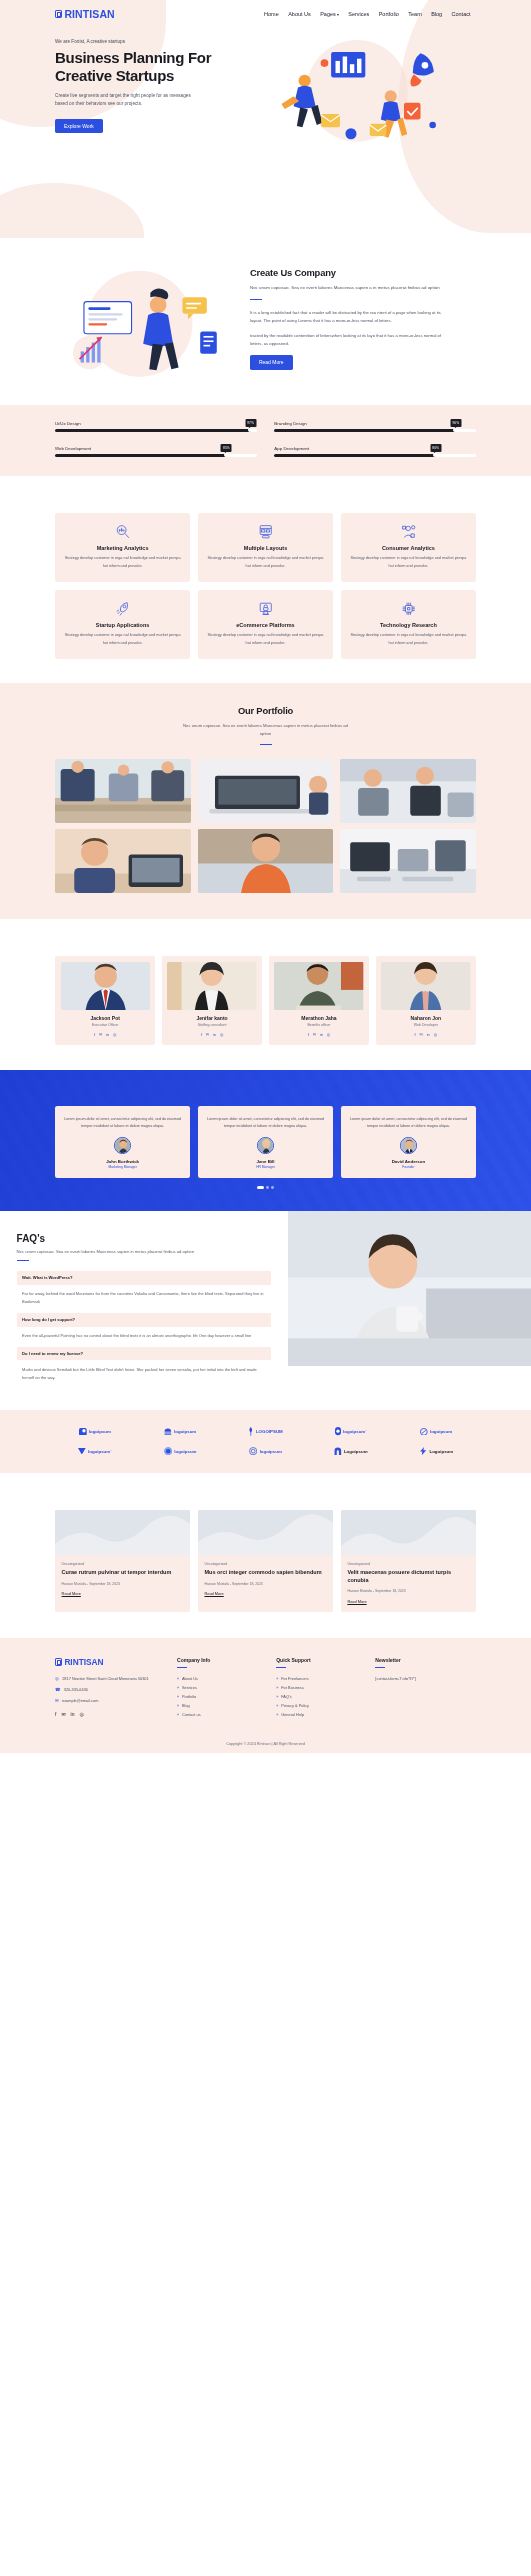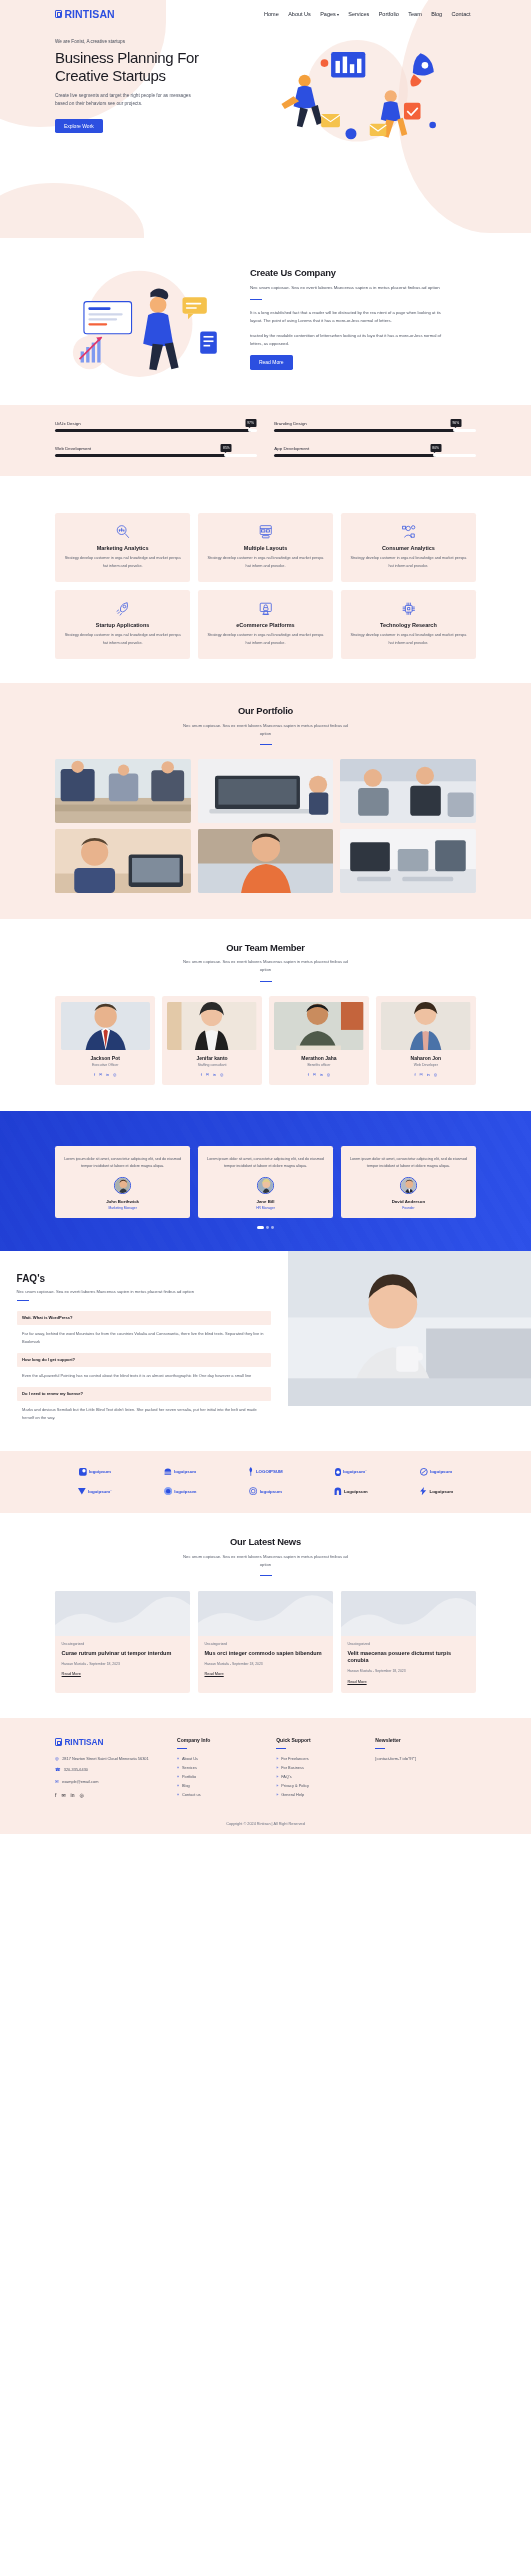--- a/index.html
+++ b/index.html
@@ -55,21 +55,21 @@
   nav.mainnav { display:flex; gap:9.4px; align-items:center; padding-right:5.5px;}
   nav.mainnav a {
     font-size: 5.5px; color:#222733; text-decoration:none; white-space:nowrap;
   }
   .caret { font-size:3.9px; margin-left:1.1px; color:#222733;}
 
   .hero-body { position:relative; z-index:4; display:flex; margin-top:10px;}
   .hero-copy { width: 183px; padding-top: 8.9px;}
   .hero-eyebrow { font-size:4.7px; color:#444a57; margin-bottom:5.5px;}
   .hero-title {
-    font-size: 15px; line-height: 1.18; font-weight: 400;
+    font-size: 15px; line-height: 1.18; font-weight: 700;
     letter-spacing:-0.3px; color:#1b1b22; margin-bottom:7.7px;
   }
   .hero-desc { font-size: 4.7px; line-height: 1.75; color:#4e5463; width: 141px; margin-bottom:10px;}
   .btn-primary {
     display:inline-block; background:#2c4fe0; color:#fff;
     font-size:5px; padding:4.4px 8.9px; border-radius:1.7px; border:0; cursor:pointer;
     font-family:"Liberation Sans",sans-serif;
   }
   .hero-art { flex:1; position:relative; height: 138px; }
 
@@ -538,25 +538,20 @@
           <rect x="110" y="86" width="90" height="8" rx="3" fill="#c3c9d2"></rect>
         </svg>
       </div>
 
     </div>
   </div>
 </section>
 
 <section class="team">
   <div class="wrap">
-    <div class="sec-head">
-      <h2 class="h2">Our Team Member</h2>
-      <p class="sec-sub" style="width:166px;margin-left:auto;margin-right:auto">Nec unum copiosae. Sea ex everti labores Maecenas sapien in metus placerat finibus ad option</p>
-      <div class="rule-c"></div>
-    </div>
 
     <div class="team-grid">
 
       <div class="team-card">
         <div class="team-photo">
           <svg width="100%" height="48" viewBox="0 0 160 86" preserveAspectRatio="none">
             <rect width="160" height="86" fill="#dfe4ea"></rect>
             <circle cx="80" cy="26" r="20" fill="#e8b38d"></circle>
             <path d="M60 16 q20 -16 40 0 q-5 -13 -20 -13 q-15 0 -20 13z" fill="#4a3a2a"></path>
             <path d="M44 86 q6 -34 36 -38 q30 4 36 38z" fill="#243b72"></path>
@@ -807,25 +802,20 @@
           </svg>
         <span class="lg-dark">Logoipsum</span>
       </div>
 
     </div>
   </div>
 </section>
 
 <section class="news">
   <div class="wrap">
-    <div class="sec-head">
-      <h2 class="h2">Our Latest News</h2>
-      <p class="sec-sub" style="width:166px;margin-left:auto;margin-right:auto">Nec unum copiosae. Sea ex everti labores Maecenas sapien in metus placerat finibus ad option</p>
-      <div class="rule-c"></div>
-    </div>
 
     <div class="news-grid">
 
       <div class="news-card">
         <div class="news-img">
           <svg width="100%" height="45" viewBox="0 0 240 82" preserveAspectRatio="none">
               <rect width="240" height="82" fill="#dfe3ea"></rect>
               <path d="M0 62 q40 -34 80 -12 q40 22 80 -18 q40 -40 80 -6 V82 H0z" fill="#eceef2"></path>
             </svg>
         </div>

